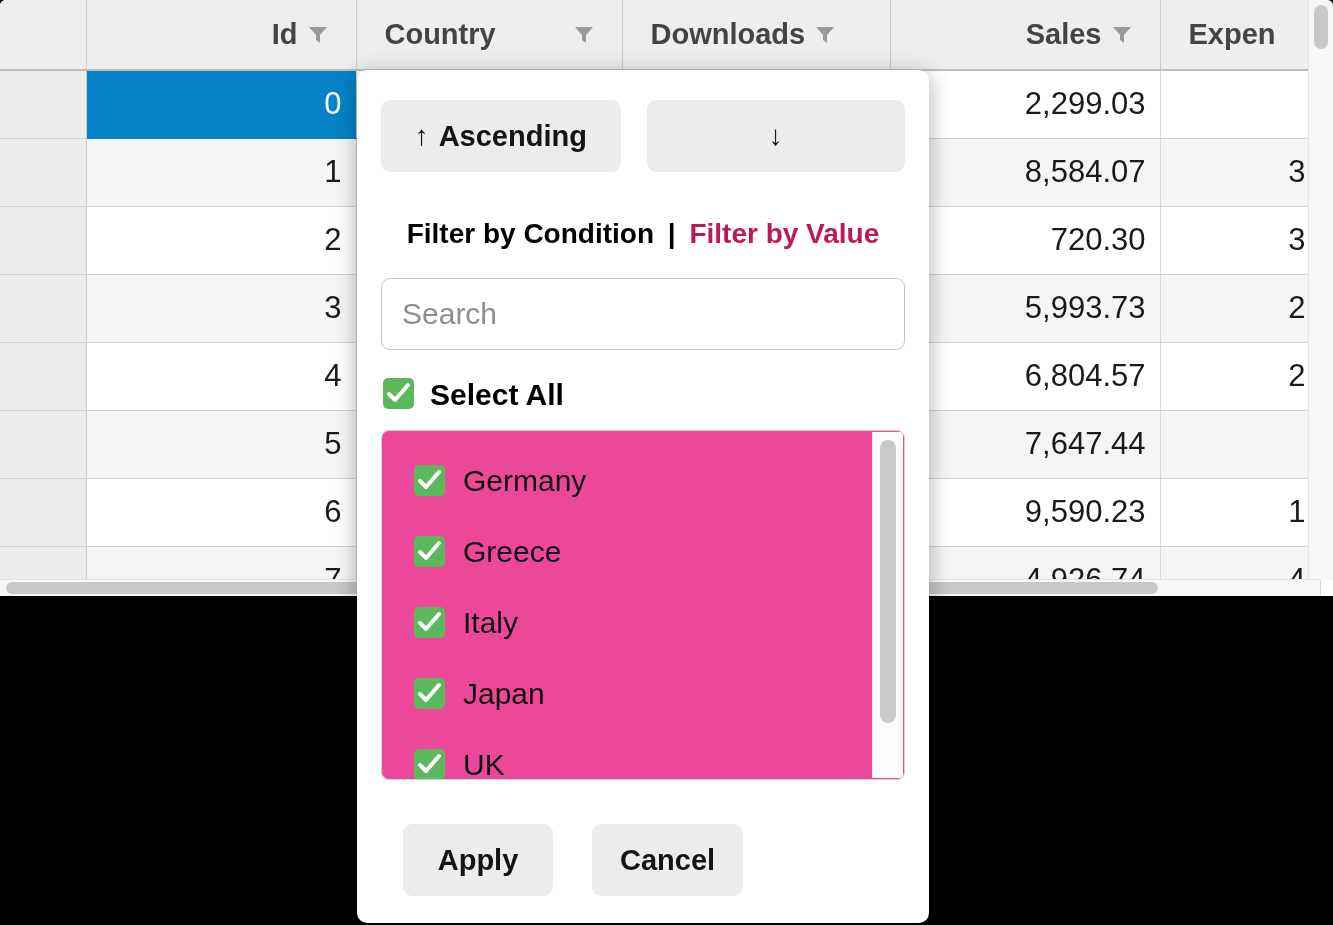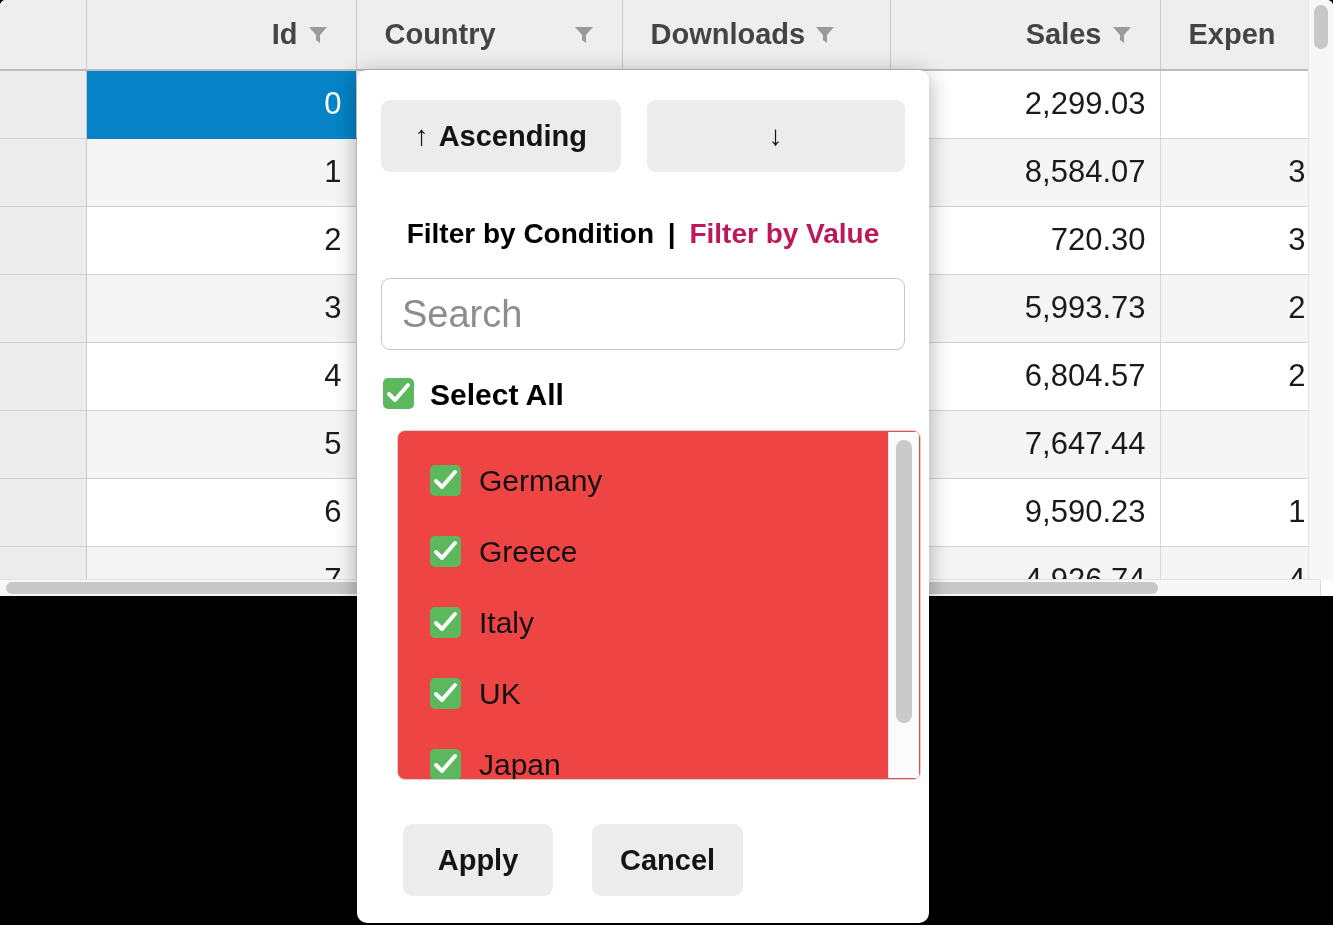--- a/index.html
+++ b/index.html
@@ -211,21 +211,21 @@
   .mode-sep { color: #000000; padding: 0 6px; }
   .mode-inactive { color: #be185d; cursor: pointer; margin-top: 39px; }
 
   .search-box {
     margin-top: 28px;
     width: 100%;
     height: 72px;
     border: 1px solid #c6c6c6;
     border-radius: 9px;
     box-sizing: border-box;
-    font-size: 38px;
+    font-size: 30px;
     color: #222;
     padding: 0 20px;
     font-family: "Liberation Sans", sans-serif;
     background: #fff;
     outline: none;
   }
   .search-box::placeholder { color: #8d8d8d; }
 
   .select-all {
     display: flex;
@@ -249,23 +249,22 @@
   .cbox svg { position:absolute; left:3px; top:4px; width:25px; height:23px; }
 
   .value-list {
     margin-top: 18px;
     width: 100%;
     height: 350px;
     border: 1px solid #d3d3d3;
     border-radius: 8px;
     box-sizing: border-box;
     position: relative;
-    background: #ef4444;
+    background: #ec4899;
     overflow: hidden;
-    margin-left: 16px;
   }
   .value-list .items {
     position: absolute;
     left: 0; top: 0;
     width: 498px;
     padding: 14px 0 0 32px;
     box-sizing: border-box;
   }
   .value-item {
     display: flex;
@@ -512,29 +511,29 @@
               </svg>
             </span>
             <span>Italy</span>
           </div>
           <div class="value-item">
             <span class="cbox">
               <svg viewBox="0 0 25 23">
                 <polyline points="3,12 9,18 22,3" fill="none" stroke="#ffffff" stroke-width="4" stroke-linecap="round" stroke-linejoin="round"></polyline>
               </svg>
             </span>
-            <span>UK</span>
+            <span>Japan</span>
           </div>
           <div class="value-item">
             <span class="cbox">
               <svg viewBox="0 0 25 23">
                 <polyline points="3,12 9,18 22,3" fill="none" stroke="#ffffff" stroke-width="4" stroke-linecap="round" stroke-linejoin="round"></polyline>
               </svg>
             </span>
-            <span>Japan</span>
+            <span>UK</span>
           </div>
         </div>
       <div class="list-scroll">
         <div class="thumb"></div>
       </div>
     </div>
 
     <div class="action-row">
       <button class="btn act-btn">Apply</button>
       <button class="btn act-btn">Cancel</button>

